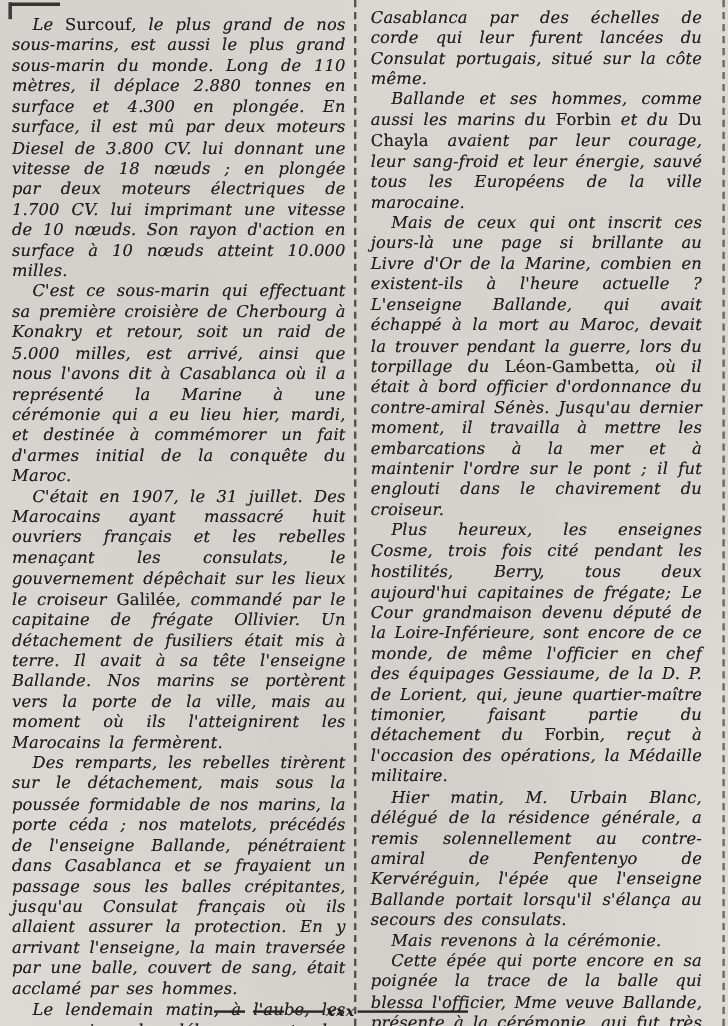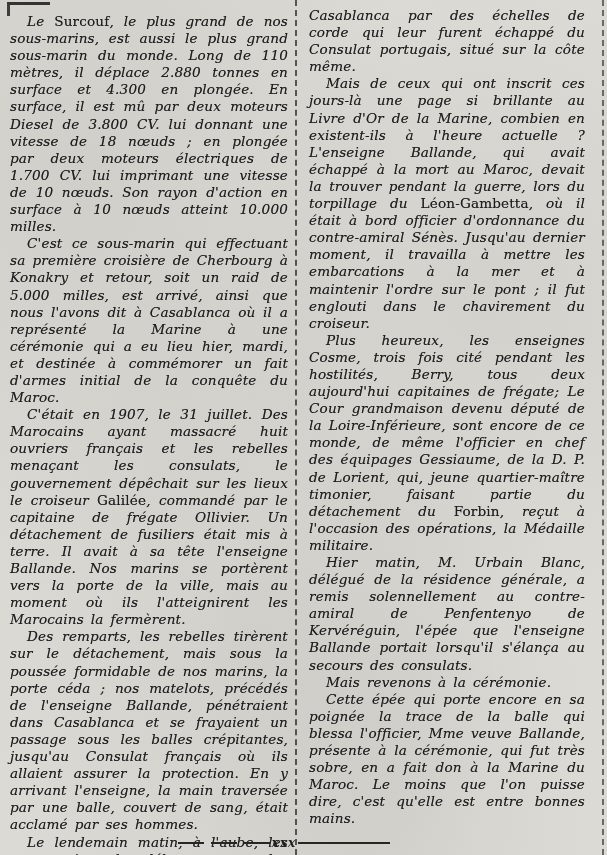--- a/index.html
+++ b/index.html
@@ -67,21 +67,22 @@
   <div class="columns">
     <div class="col col-left">
         <p class="par"><span>Le </span><span class="rom">Surcouf</span><span>, le plus grand de nos sous-marins, est aussi le plus grand sous-marin du monde. Long de 110 mètres, il déplace 2.880 tonnes en surface et 4.300 en plongée. En surface, il est mû par deux moteurs Diesel de 3.800 CV. lui donnant une vitesse de 18 nœuds ; en plongée par deux moteurs électriques de 1.700 CV. lui imprimant une vitesse de 10 nœuds. Son rayon d'action en surface à 10 nœuds atteint 10.000 milles.</span></p>
         <p class="par"><span>C'est ce sous-marin qui effectuant sa première croisière de Cherbourg à Konakry et retour, soit un raid de 5.000 milles, est arrivé, ainsi que nous l'avons dit à Casablanca où il a représenté la Marine à une cérémonie qui a eu lieu hier, mardi, et destinée à commémorer un fait d'armes initial de la conquête du Maroc.</span></p>
         <p class="par"><span>C'était en 1907, le 31 juillet. Des Marocains ayant massacré huit ouvriers français et les rebelles menaçant les consulats, le gouvernement dépêchait sur les lieux le croiseur </span><span class="rom">Galilée</span><span>, commandé par le capitaine de frégate Ollivier. Un détachement de fusiliers était mis à terre. Il avait à sa tête l'enseigne Ballande. Nos marins se portèrent vers la porte de la ville, mais au moment où ils l'atteignirent les Marocains la fermèrent.</span></p>
         <p class="par"><span>Des remparts, les rebelles tirèrent sur le détachement, mais sous la poussée formidable de nos marins, la porte céda ; nos matelots, précédés de l'enseigne Ballande, pénétraient dans Casablanca et se frayaient un passage sous les balles crépitantes, jusqu'au Consulat français où ils allaient assurer la protection. En y arrivant l'enseigne, la main traversée par une balle, couvert de sang, était acclamé par ses hommes.</span></p>
         <p class="par"><span>Le lendemain matin, à l'aube, les compagnies de débarquement des croiseurs </span></p>
       </div>
     <div class="col-sep"></div>
     <div class="col col-right">
-        <p class="par" style="text-indent: 0px;"><span>Casablanca par des échelles de corde qui leur furent échappé du Consulat portugais, situé sur la côte même.</span></p>
+        <p class="par" style="text-indent: 0px;"><span>Casablanca par des échelles de corde qui leur furent lancées du Consulat portugais, situé sur la côte même.</span></p>
+        <p class="par"><span>Ballande et ses hommes, comme aussi les marins du </span><span class="rom">Forbin</span><span> et du </span><span class="rom">Du Chayla</span><span> avaient par leur courage, leur sang-froid et leur énergie, sauvé tous les Européens de la ville marocaine.</span></p>
         <p class="par"><span>Mais de ceux qui ont inscrit ces jours-là une page si brillante au Livre d'Or de la Marine, combien en existent-ils à l'heure actuelle ? L'enseigne Ballande, qui avait échappé à la mort au Maroc, devait la trouver pendant la guerre, lors du torpillage du </span><span class="rom">Léon-Gambetta</span><span>, où il était à bord officier d'ordonnance du contre-amiral Sénès. Jusqu'au dernier moment, il travailla à mettre les embarcations à la mer et à maintenir l'ordre sur le pont ; il fut englouti dans le chavirement du croiseur.</span></p>
         <p class="par"><span>Plus heureux, les enseignes Cosme, trois fois cité pendant les hostilités, Berry, tous deux aujourd'hui capitaines de frégate; Le Cour grandmaison devenu député de la Loire-Inférieure, sont encore de ce monde, de même l'officier en chef des équipages Gessiaume, de la D. P. de Lorient, qui, jeune quartier-maître timonier, faisant partie du détachement du </span><span class="rom">Forbin</span><span>, reçut à l'occasion des opérations, la Médaille militaire.</span></p>
         <p class="par"><span>Hier matin, M. Urbain Blanc, délégué de la résidence générale, a remis solennellement au contre-amiral de Penfentenyo de Kervéréguin, l'épée que l'enseigne Ballande portait lorsqu'il s'élança au secours des consulats.</span></p>
         <p class="par"><span>Mais revenons à la cérémonie.</span></p>
         <p class="par"><span>Cette épée qui porte encore en sa poignée la trace de la balle qui blessa l'officier, Mme veuve Ballande, présente à la cérémonie, qui fut très sobre, en a fait don à la Marine du Maroc. Le moins que l'on puisse dire, c'est qu'elle est entre bonnes mains.</span></p>
       </div>
   </div>
 
   <div class="right-rule"></div>
 

